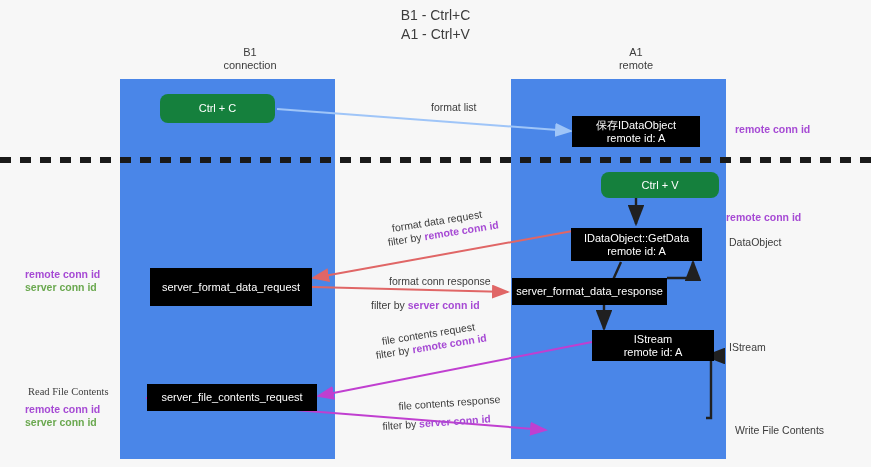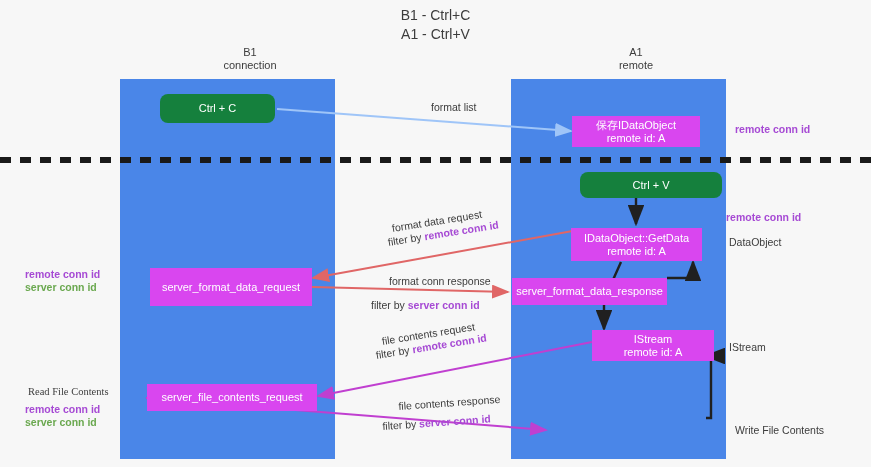--- a/index.html
+++ b/index.html
@@ -29,21 +29,21 @@
   .lane{position:absolute;background:#4a86e8;}
 
   
   .node{
     position:absolute;box-sizing:border-box;
     display:flex;align-items:center;justify-content:center;
     text-align:center;color:#ffffff;font-size:11px;line-height:13px;
     white-space:pre-line;
   }
   .node.green{background:#15803d;border-radius:8px;}
-  .node.orange{background:#d946ef;}
+  .node.orange{background:#000000;}
 
   
   .side{
     position:absolute;font-size:10.5px;line-height:13px;
     white-space:pre-line;font-weight:bold;
   }
   .side.plain{font-weight:normal;color:#3c3c3c;}
 
   
   .elabel{
@@ -106,21 +106,21 @@
     <line x1="146" y1="398" x2="546" y2="430" stroke="#c03fd0" stroke-width="2" marker-end="url(#ar-purple)"></line>
 
     <path d="M706,418 L711,418 L711,356 L706,356" stroke="#202020" stroke-width="2.4" fill="none" marker-end="url(#ar-black)"></path>
   </svg>
 
   <div class="node green" style="left:160px;top:94px;width:115px;height:29px;">Ctrl + C</div>
 
   <div class="node orange" style="left:572px;top:116px;width:128px;height:31px;">保存IDataObject
 remote id: A</div>
 
-  <div class="node green" style="left:580px;top:172px;width:142px;height:26px;">Ctrl + V</div>
+  <div class="node green" style="left:601px;top:172px;width:118px;height:26px;">Ctrl + V</div>
 
   <div class="node orange" style="left:571px;top:228px;width:131px;height:33px;">IDataObject::GetData
 remote id: A</div>
 
   <div class="node orange" style="left:150px;top:268px;width:162px;height:38px;">server_format_data_request</div>
 
   <div class="node orange" style="left:512px;top:278px;width:155px;height:27px;">server_format_data_response</div>
 
   <div class="node orange" style="left:592px;top:330px;width:122px;height:31px;">IStream
 remote id: A</div>

